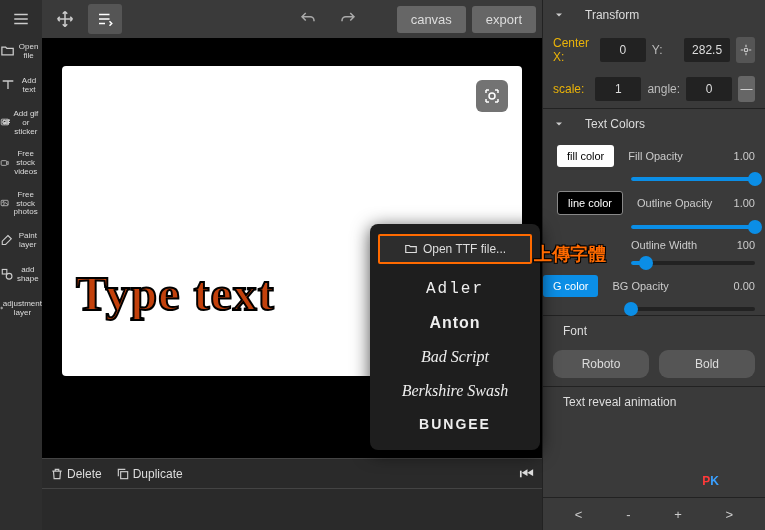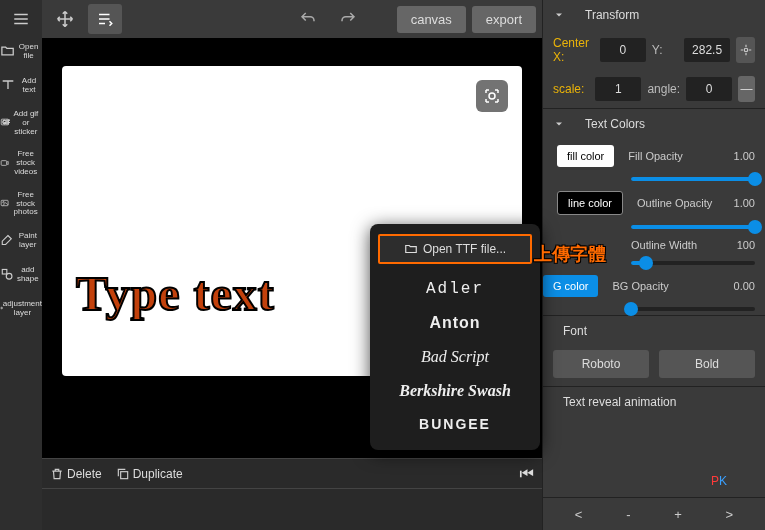--- a/index.html
+++ b/index.html
@@ -36,24 +36,24 @@
 .color-btn{padding:5px 10px;border-radius:3px;font-size:11px;margin-right:8px}
 .fill-btn{background:#fff;color:#000}
 .line-btn{background:#000;color:#fff;border:1px solid #888}
 .bg-btn{background:#0b8ee6;color:#fff}
 .slider-row{display:flex;align-items:center;padding:4px 10px;gap:6px}
 .slider-lab{font-size:11px;color:#ccc;width:82px}
 .slider-val{font-size:11px;color:#ccc;width:30px;text-align:right}
 .slider{flex:1;height:4px;background:#222;border-radius:2px;position:relative}
 .slider-fill{position:absolute;left:0;top:0;height:100%;background:#0b8ee6;border-radius:2px}
 .slider-thumb{position:absolute;top:-5px;width:14px;height:14px;background:#0b8ee6;border-radius:50%}
-.wide-btn{background:#555;padding:7px 12px;border-radius:3px;text-align:center;font-size:12px;flex:1}
+.wide-btn{background:#555;padding:7px 12px;border-radius:9px;text-align:center;font-size:12px;flex:1}
 .tri-bar{display:flex;justify-content:space-around;padding:8px 10px;border-top:1px solid #222;height:33px;align-items:center}
 .tri-bar span{font-size:13px;color:#ccc}
-.pk{position:absolute;right:38px;bottom:40px;font-weight:normal;font-size:18px}
+.pk{position:absolute;right:46px;bottom:40px;font-weight:bold;font-size:18px}
 .pk .p{color:#ff3a3a}
 .pk .k{color:#3aa0ff}
 .font-popup{position:absolute;left:370px;top:224px;width:170px;background:#1e1e1e;border-radius:8px;padding:10px 8px;box-shadow:0 3px 18px rgba(0,0,0,0.7)}
 .open-ttf{display:flex;align-items:center;justify-content:center;gap:5px;padding:6px 8px;margin-bottom:8px;font-size:11px;border:2px solid #ff6a00;border-radius:2px;background:#2d2d2d}
 .open-ttf svg{width:14px;height:14px}
 .font-item{text-align:center;padding:8px 0;font-size:16px;color:#eee}
 .annotation{position:absolute;left:534px;top:242px;font-size:18px;color:#ff6a00;font-weight:bold;text-shadow:1px 1px 0 #000,-1px -1px 0 #000,1px -1px 0 #000,-1px 1px 0 #000}
 </style>
 </head>
 <body>
@@ -290,18 +290,18 @@
   <div class="open-ttf">
     <svg viewBox="0 0 24 24" fill="none" stroke="#ddd" stroke-width="2">
         <path d="M3 6h6l2 2h10v10H3z"></path>
       </svg>
     <span>Open TTF file...</span>
   </div>
   <div id="font-list">
       <div class="font-item" style="font-family:Courier,monospace;letter-spacing:2px">Adler</div>
       <div class="font-item" style="font-weight:bold;font-family:Arial;letter-spacing:1px">Anton</div>
       <div class="font-item" style="font-style:italic;font-family:cursive">Bad Script</div>
-      <div class="font-item" style="font-family:cursive;font-weight:bold;font-style:italic">Berkshire Swash</div>
+      <div class="font-item" style="font-family:cursive;font-weight:normal;font-style:italic">Berkshire Swash</div>
       <div class="font-item" style="font-weight:bold;letter-spacing:2px;font-size:14px">BUNGEE</div>
     </div>
 </div>
 
 <div class="annotation">上傳字體</div>
 
 </body></html>

